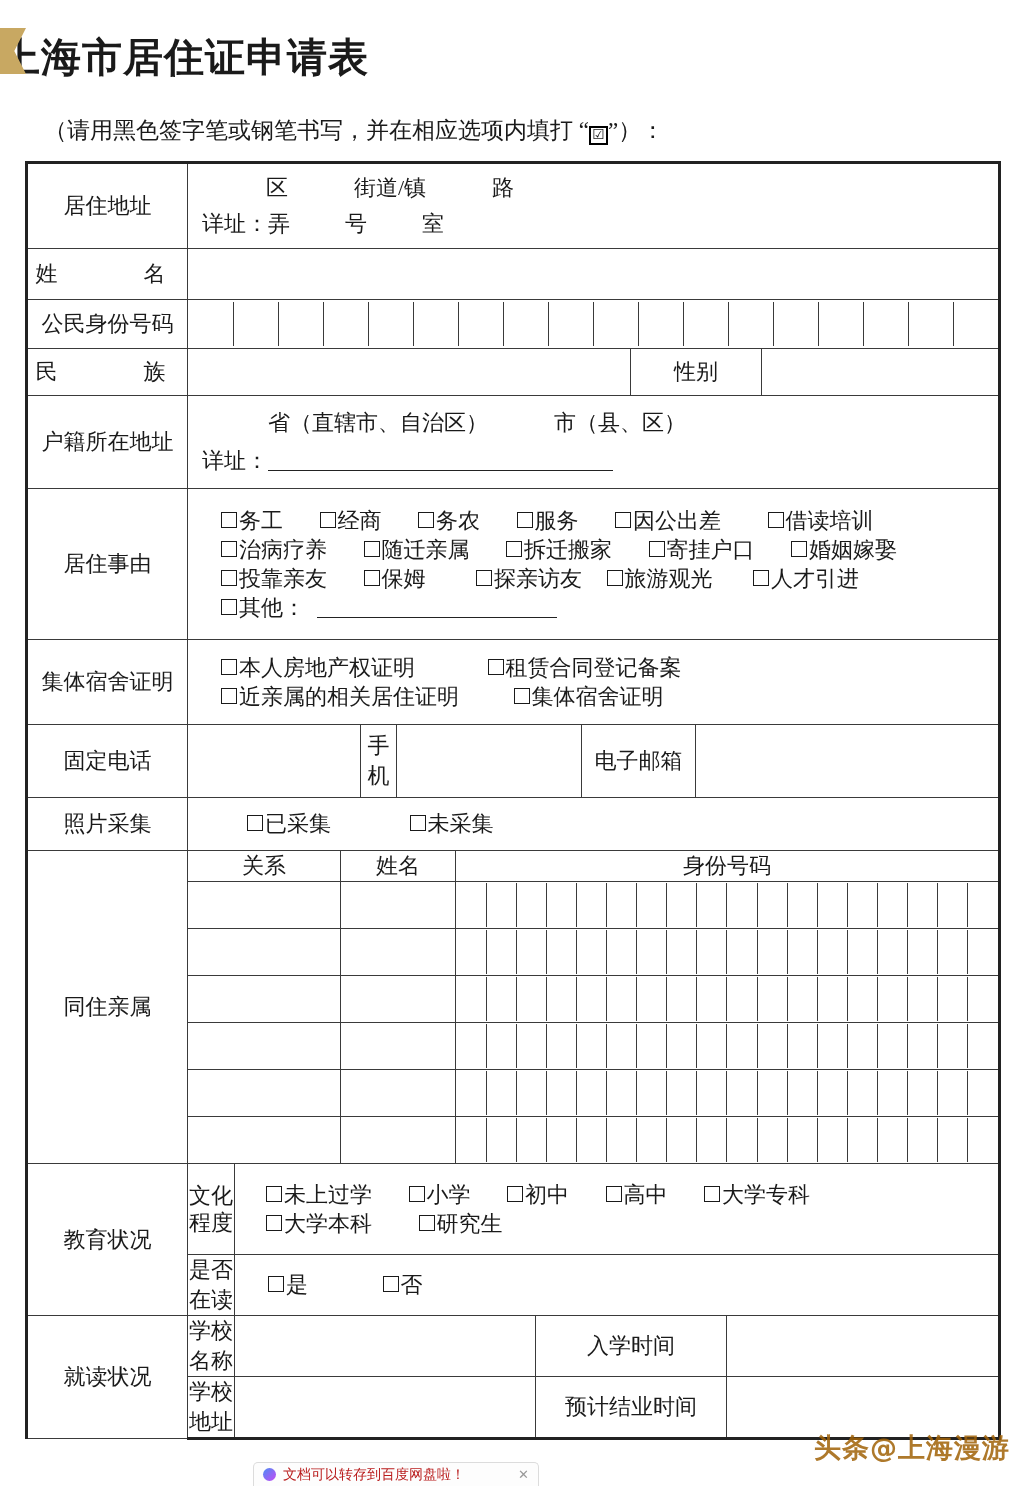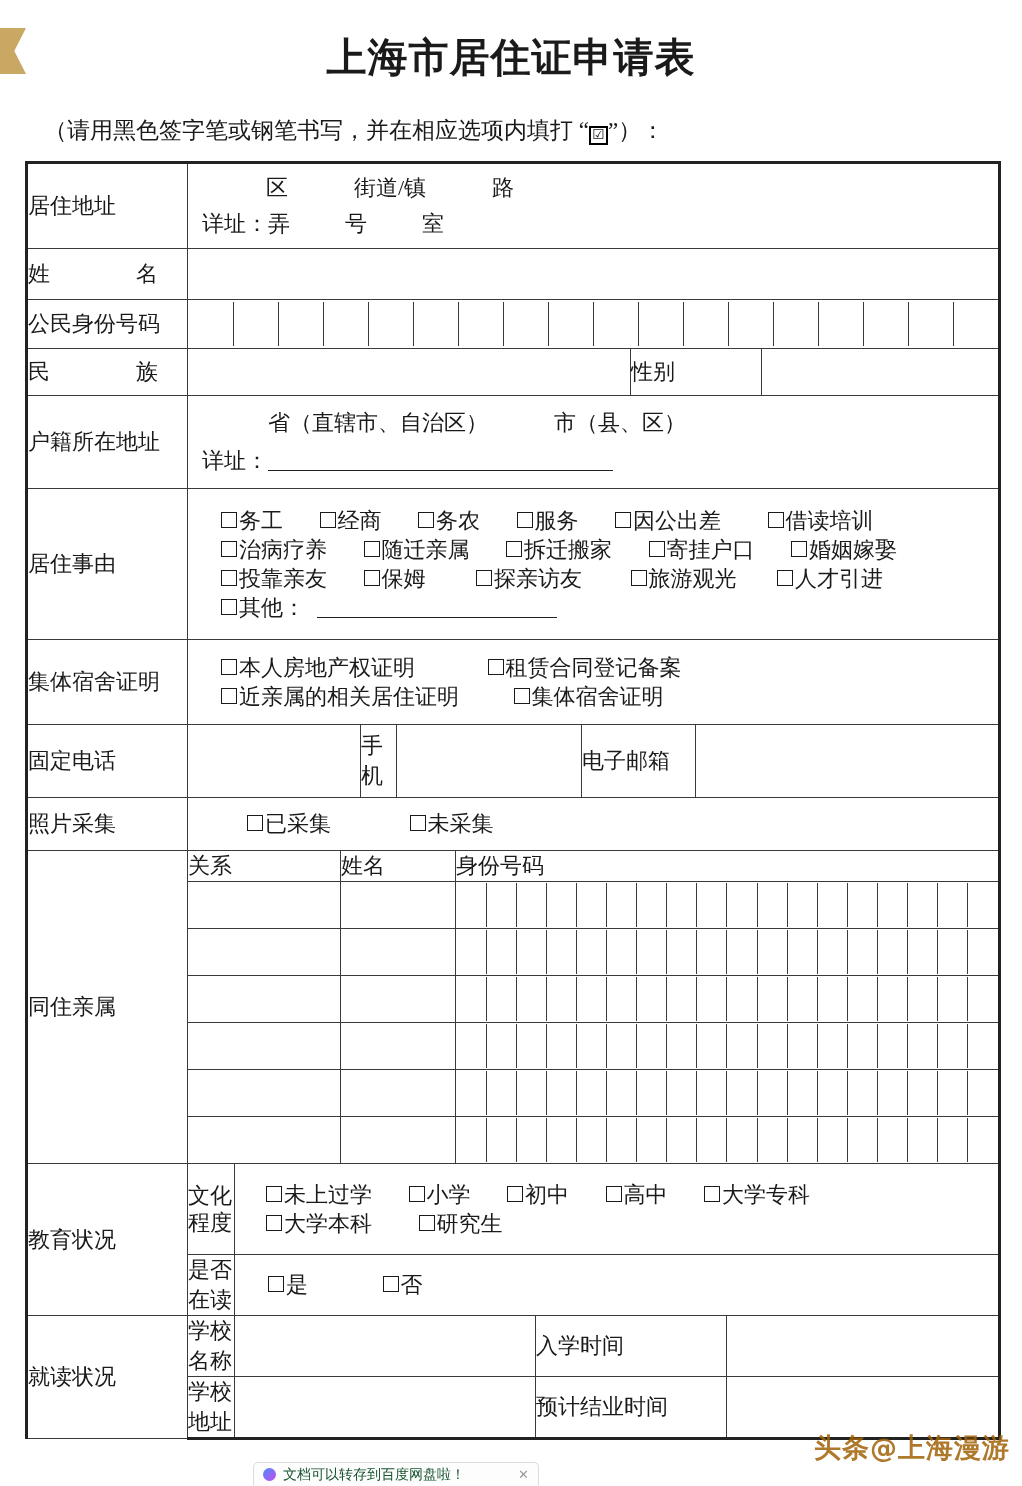--- a/index.html
+++ b/index.html
@@ -21,21 +21,20 @@
     position: absolute;
     left: 0;
     top: 28px;
     width: 26px;
     height: 46px;
     background: #c8a862;
     clip-path: polygon(0 0, 100% 0, 55% 50%, 100% 100%, 0 100%);
   }
 
   .page-title {
-    text-align: center;
     font-size: 40px;
     font-weight: bold;
     letter-spacing: 1px;
     margin: 16px 0 0 0;
     padding-top: 14px;
     font-family: "DejaVu Sans", "Liberation Sans", sans-serif;
   }
 
   .instruction {
     font-size: 23px;
@@ -69,20 +68,21 @@
     padding: 0;
     vertical-align: middle;
     height: 1px;
   }
   .thick-top { border-top: 3px solid #222 !important; }
   .thick-bottom { border-bottom: 3px solid #222 !important; }
   .thick-left { border-left: 3px solid #222 !important; }
   .thick-right { border-right: 3px solid #222 !important; }
 
   .lbl {
+    text-align: center;
     font-size: 22px;
     padding: 6px 4px;
   }
   .lbl-sp { letter-spacing: 14px; padding-left: 14px; }
 
   .cellpad { padding: 7px 10px; }
 
   
   .addr-line1 {
     font-size: 22px;
@@ -183,21 +183,21 @@
     overflow: hidden;
   }
   .toast-icon {
     width: 13px; height: 13px;
     border-radius: 50%;
     background: linear-gradient(135deg,#4b8cf5,#c54bf5);
     flex: 0 0 auto;
   }
   .toast-text {
     font-size: 14px;
-    color: #14532d;
+    color: #b91c1c;
     white-space: nowrap;
     overflow: hidden;
     flex: 1 1 auto;
     font-family: Liberation Serif, serif;
   }
   .toast-close { font-size: 13px; color: #999; flex: 0 0 auto; }
 </style>
 </head>
 <body>
 
@@ -304,21 +304,21 @@
       <div class="opt-row">
         <span class="opt"><span class="cb"></span><span>治病疗养</span></span>
         <span class="opt"><span class="cb"></span><span>随迁亲属</span></span>
         <span class="opt"><span class="cb"></span><span>拆迁搬家</span></span>
         <span class="opt"><span class="cb"></span><span>寄挂户口</span></span>
         <span class="opt"><span class="cb"></span><span>婚姻嫁娶</span></span>
       </div>
       <div class="opt-row">
         <span class="opt"><span class="cb"></span><span>投靠亲友</span></span>
         <span class="opt" style="margin-right:26px"><span class="cb"></span><span>保姆</span></span>
-        <span class="opt" style="margin-right:24px"><span class="cb"></span><span>探亲访友</span></span>
+        <span class="opt" style="margin-right:0"><span class="cb"></span><span>探亲访友</span></span>
         <span class="opt" style="margin-right:16px"><span class="cb"></span><span>旅游观光</span></span>
         <span class="opt"><span class="cb"></span><span>人才引进</span></span>
       </div>
       <div class="opt-row">
         <span class="opt"><span class="cb"></span><span>其他：</span></span><span class="uline-short"></span>
       </div>
     </td>
   </tr>
 
   <tr>

